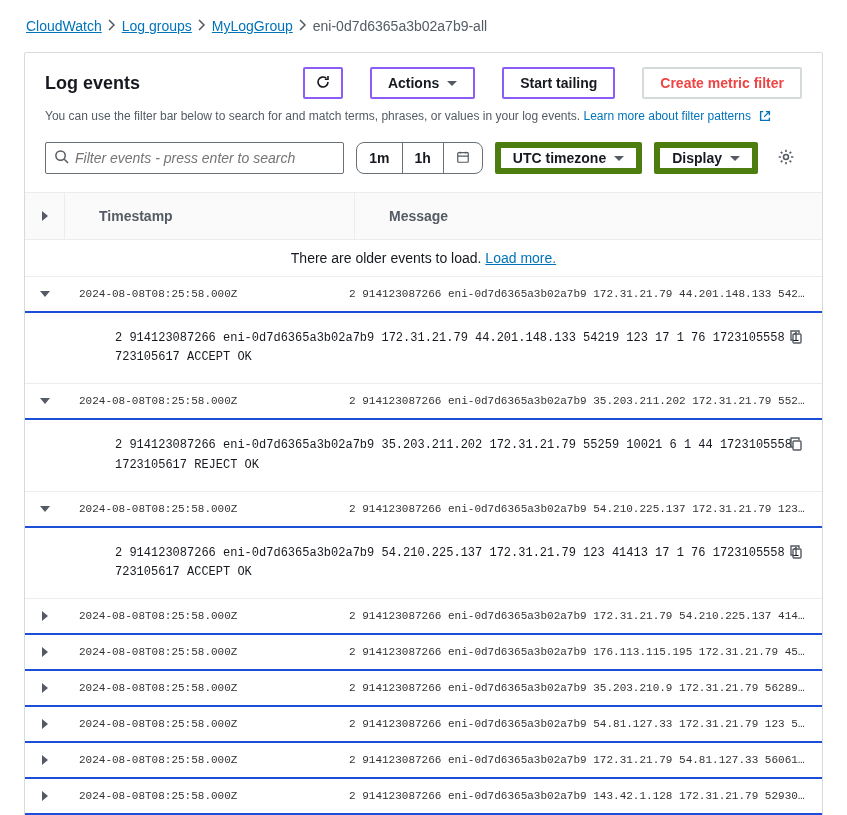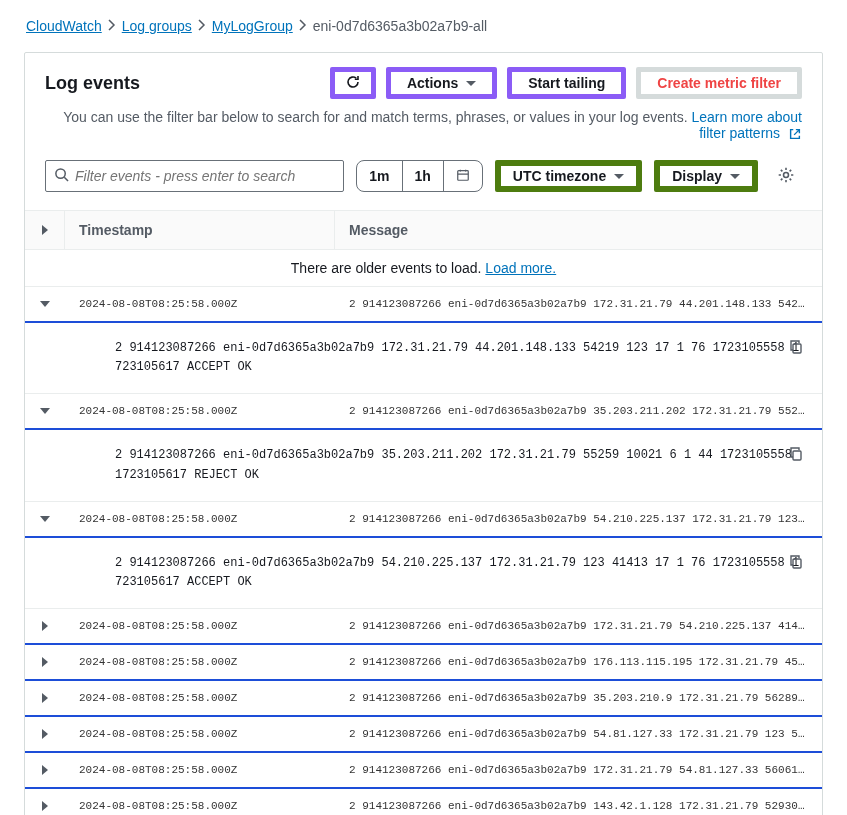--- a/index.html
+++ b/index.html
@@ -39,47 +39,47 @@
   }
   .panel-title { font-size: 18px; font-weight: 700; }
   .panel-buttons { display: flex; gap: 10px; }
 
   .btn {
     display: inline-flex;
     align-items: center;
     gap: 8px;
     height: 32px;
     padding: 0 16px;
-    border: 5px solid #8b5cf6;
+    border: 2px solid #8b5cf6;
     border-radius: 2px;
     background: #fff;
     font-weight: 700;
     font-size: 14px;
     color: #16191f;
     cursor: pointer;
+    margin-left: 17px;
   }
   .btn.icon-only { padding: 0 10px; }
   .btn.disabled {
     border-color: #d5dbdb;
     color: #ef4444;
     cursor: default;
   }
   .caret-down {
     display: inline-block;
     width: 0; height: 0;
     border-left: 5px solid transparent;
     border-right: 5px solid transparent;
     border-top: 5px solid #545b64;
   }
 
   .panel-sub {
     padding: 4px 20px 16px 20px;
     color: #545b64;
-    font-size: 14px;
-    text-align: right;
+    font-size: 12px;
   }
   .panel-sub .ext-icon { vertical-align: -3px; margin-left: 4px; }
 
   
   .filter-row {
     display: flex;
     align-items: center;
     gap: 12px;
     padding: 0 20px 18px 20px;
   }
@@ -134,24 +134,25 @@
     display: inline-flex; align-items: center; justify-content: center;
     cursor: pointer;
   }
 
   
   .tbl-head {
     display: flex;
     border-top: 1px solid #eaeded;
     border-bottom: 1px solid #eaeded;
     background: #fafafa;
-    height: 40px;
+    height: 48px;
     align-items: center;
     font-weight: 700;
     color: #545b64;
+    gap: 20px;
   }
   .col-expand { width: 40px; display:flex; justify-content:center; }
   .col-expand-head { width: 40px; display:flex; justify-content:center; border-right: 1px solid #eaeded; height: 100%; align-items: center; }
   .col-ts { width: 270px; padding-left: 14px; }
   .col-ts-head { width: 270px; padding-left: 14px; border-right: 1px solid #eaeded; height:100%; display:flex; align-items:center;}
   .col-msg { flex: 1; padding-left: 14px; padding-right: 14px; overflow: hidden; white-space: nowrap; text-overflow: ellipsis; }
 
   .older-row {
     text-align: center;
     padding: 10px 0;

